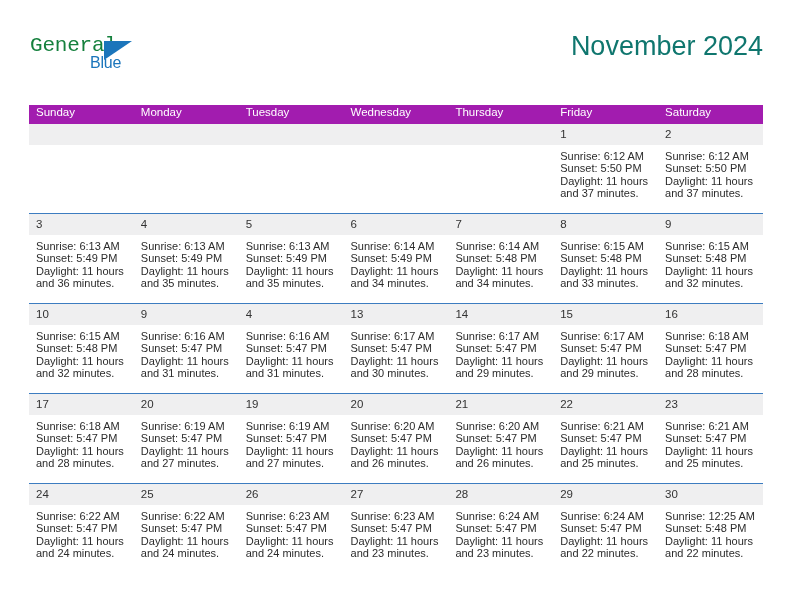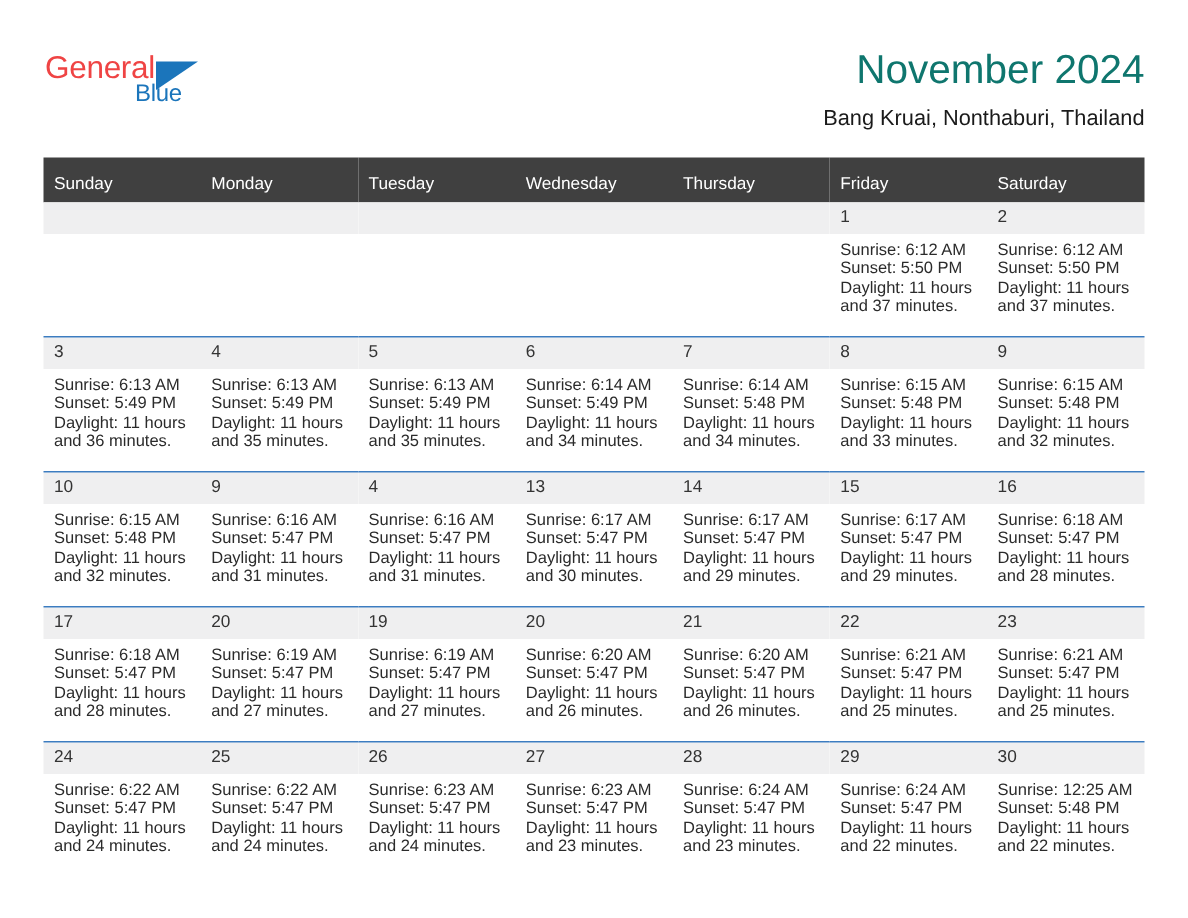--- a/index.html
+++ b/index.html
@@ -37,22 +37,22 @@
     top: 4px;
     width: 170px;
     height: 52px;
   }
   .logo-general {
     position: absolute;
     left: 1px;
     top: 0px;
     font-size: 21px;
     letter-spacing: -0.2px;
-    color: #ef4444;
-    font-family: Liberation Sans, sans-serif;
+    color: #15803d;
+    font-family: Liberation Mono, monospace;
   }
   .logo-tri {
     position: absolute;
     left: 75px;
     top: 7px;
     width: 0;
     height: 0;
     border-left: 28px solid #1b75bb;
     border-bottom: 19px solid transparent;
   }
@@ -92,26 +92,26 @@
   .calendar {
     position: absolute;
     left: 29px;
     top: 105px;
     width: 734px;
     border-collapse: collapse;
     table-layout: fixed;
   }
 
   .calendar th {
-    background: #404040;
+    background: #a21caf;
     color: #ffffff;
     font-size: 11.5px;
     font-weight: normal;
     text-align: left;
-    padding: 12px 0 5px 7px;
+    padding: 1px 0 5px 7px;
     line-height: 13px;
     border: none;
   }
 
   .calendar td {
     width: 104.85px;
     vertical-align: top;
     padding: 0;
     border: none;
     border-top: 1.6px solid #3c7cc0;
@@ -155,21 +155,20 @@
   <div class="top-bar">
 
     <div class="logo">
       <span class="logo-general">General</span>
       <span class="logo-tri"></span>
       <span class="logo-blue">Blue</span>
     </div>
 
     <div class="title-block">
       <div class="cal-title">November 2024</div>
-      <div class="cal-subtitle">Bang Kruai, Nonthaburi, Thailand</div>
     </div>
 
   </div>
 
   <table class="calendar">
     <thead>
       <tr id="weekday-row">
           <th>Sunday</th>
           <th>Monday</th>
           <th>Tuesday</th>

